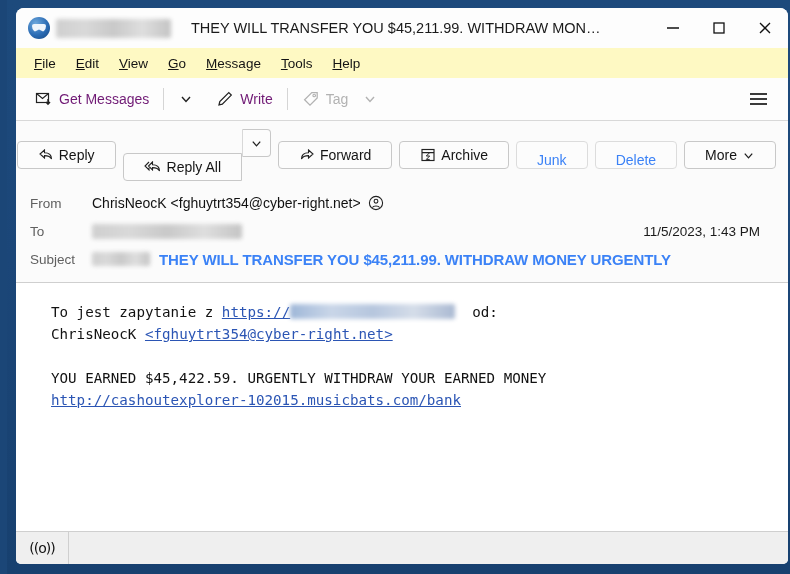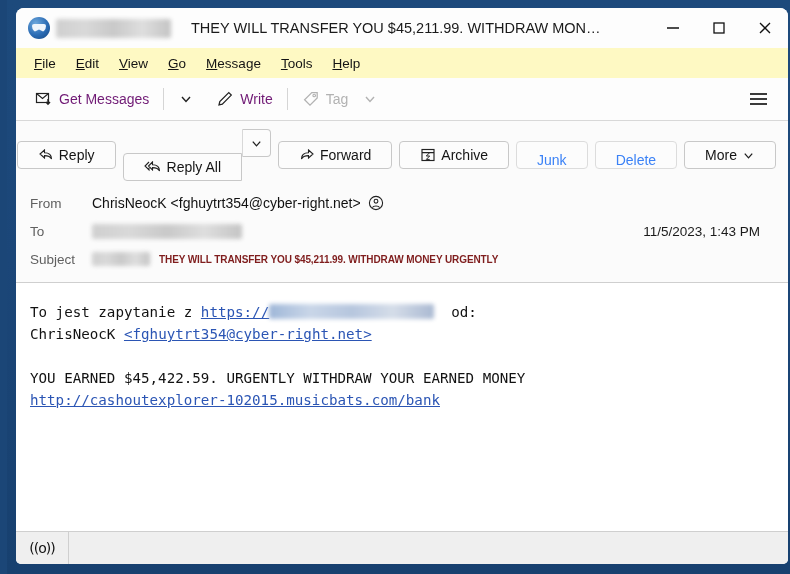--- a/index.html
+++ b/index.html
@@ -239,31 +239,31 @@
   #to-redacted { width: 150px; height: 15px; }
   #subject-redacted { width: 58px; height: 14px; margin-right: 9px; }
   #msg-date {
     margin-left: auto;
     font-size: 13.5px;
     color: #1a1a1a;
     padding-right: 14px;
     white-space: nowrap;
   }
   #subject-value {
-    font-size: 10px;
+    font-size: 15px;
     font-weight: bold;
-    color: #7f1d1d;
+    color: #3b82f6;
     letter-spacing: -0.1px;
   }
 
   
   #msg-body {
     flex: 1 1 auto;
     background: #ffffff;
-    padding: 18px 14px;
+    padding: 18px 35px;
     position: relative;
     z-index: 1;
     overflow: hidden;
   }
   .bodytext {
     font-family: "DejaVu Sans Mono", "Liberation Mono", monospace;
     font-size: 14.2px;
     line-height: 22px;
     color: #121212;
     white-space: pre-wrap;

